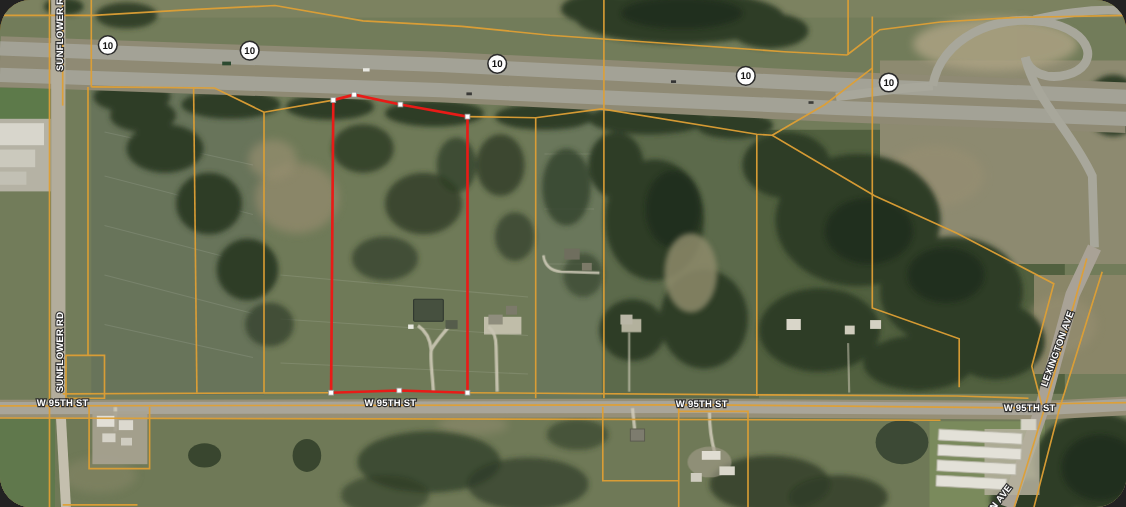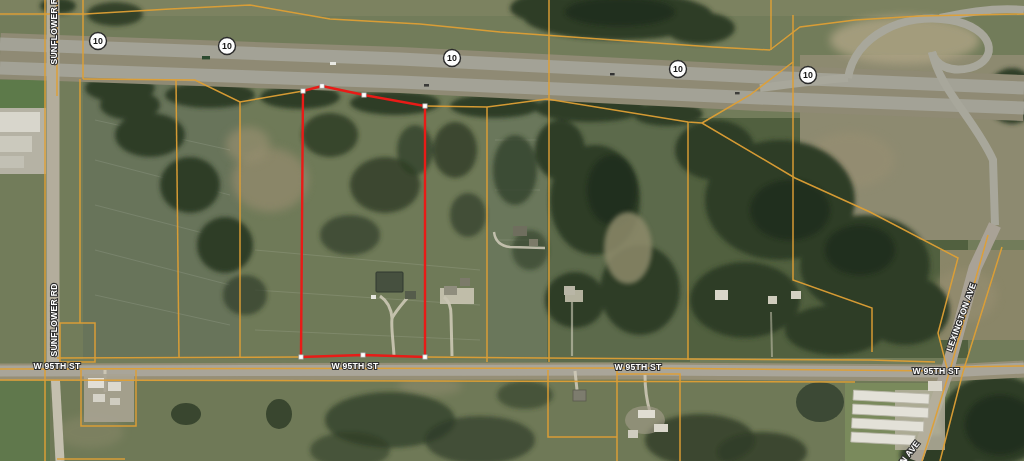--- a/index.html
+++ b/index.html
@@ -1,17 +1,17 @@
 <!DOCTYPE html>
 <html><head>
 <meta charset="utf-8">
 <style>
   html,body{margin:0;padding:0;background:#222;}
   .stage{position:relative;width:1024px;height:461px;overflow:hidden;background:#a16207;
-         font-family:"Liberation Sans",sans-serif;}
+         font-family:"Liberation Sans",sans-serif;border-radius:28px;}
   .stage svg{position:absolute;inset:0;display:block;}
   text.roadlbl{font-family:"Liberation Sans",sans-serif;font-weight:bold;font-size:8.6px;
        fill:#ffffff;stroke:#2e2e2e;stroke-width:2.1px;paint-order:stroke;letter-spacing:.25px;}
   text.shieldtxt{font-family:"Liberation Sans",sans-serif;font-weight:bold;font-size:8.8px;fill:#151515;}
 </style>
 </head>
 <body>
 
 <div class="stage">
 <svg width="1024" height="461" viewBox="0 0 1024 461">

